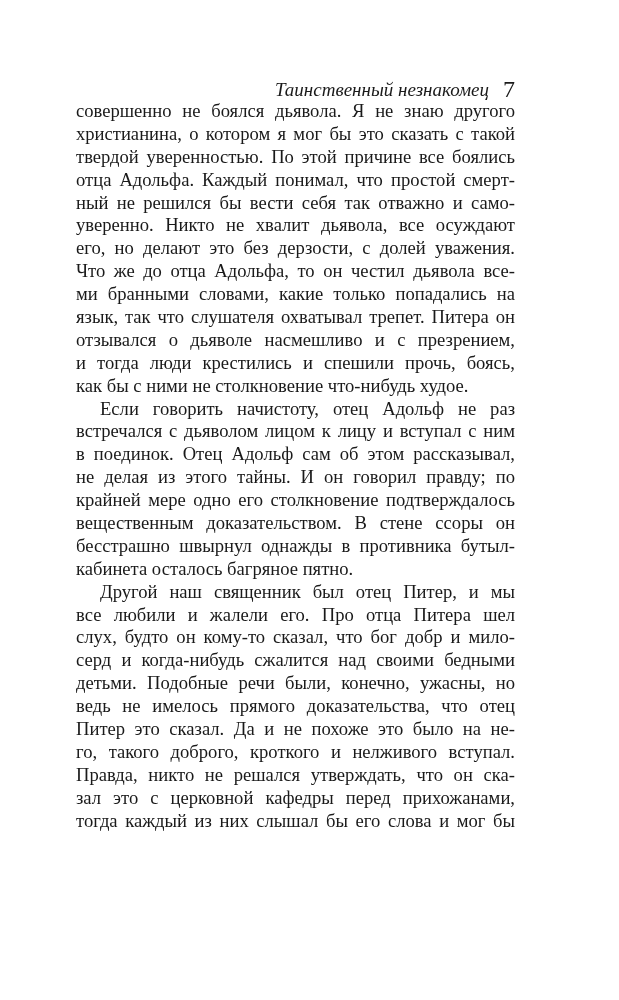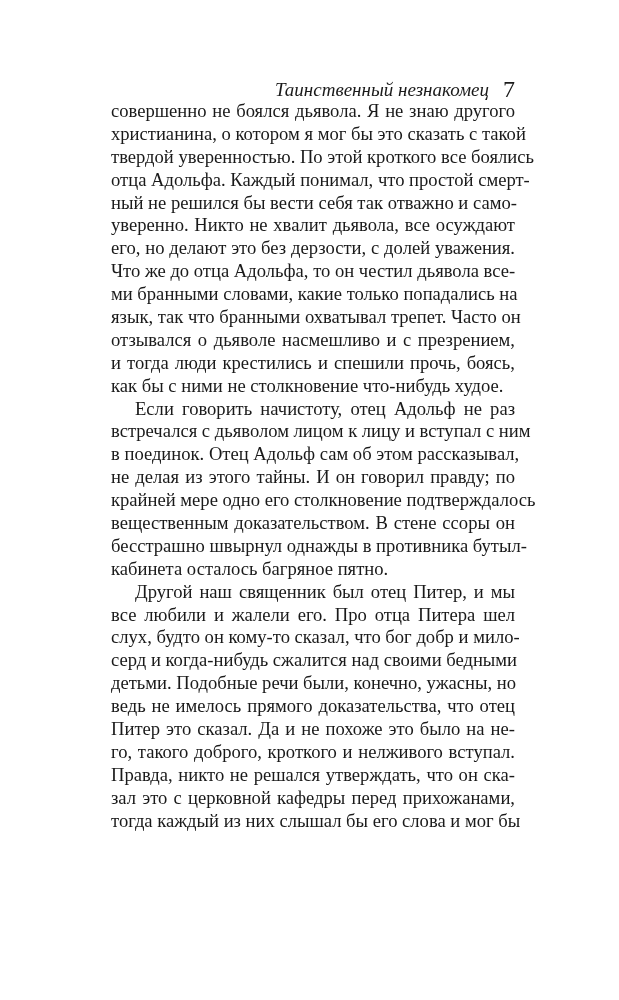--- a/index.html
+++ b/index.html
@@ -48,49 +48,48 @@
       font-size: 18.6px;
       line-height: 22.9px;
     }
     .line {
       display: block;
       white-space: nowrap;
       text-align: justify;
       text-align-last: justify;
       height: 22.9px;
       overflow: visible;
-      margin-left: 35px;
     }
     .line.last {
       text-align-last: left;
     }
     .line.indent {
       padding-left: 24px;
     }
   </style>
 </head>
 <body>
 
 <div class="page">
   <div class="running-head">
     <span class="title">Таинственный незнакомец</span><span class="folio">7</span>
   </div>
 
   <div class="body-text" id="body-text">
       <div class="paragraph">
         <span class="line">совершенно не боялся дьявола. Я не знаю другого</span>
         <span class="line">христианина, о котором я мог бы это сказать с такой</span>
-        <span class="line">твердой уверенностью. По этой кроткого все боялись</span>
+        <span class="line">твердой уверенностью. По этой причине все боялись</span>
         <span class="line">отца Адольфа. Каждый понимал, что простой смерт-</span>
         <span class="line">ный не решился бы вести себя так отважно и само-</span>
         <span class="line">уверенно. Никто не хвалит дьявола, все осуждают</span>
         <span class="line">его, но делают это без дерзости, с долей уважения.</span>
         <span class="line">Что же до отца Адольфа, то он честил дьявола все-</span>
         <span class="line">ми бранными словами, какие только попадались на</span>
-        <span class="line">язык, так что бранными охватывал трепет. Часто он</span>
+        <span class="line">язык, так что слушателя охватывал трепет. Питера он</span>
         <span class="line">отзывался о дьяволе насмешливо и с презрением,</span>
         <span class="line">и тогда люди крестились и спешили прочь, боясь,</span>
         <span class="line last">как бы с ними не столкновение что-нибудь худое.</span>
       </div>
       <div class="paragraph">
         <span class="line indent">Если говорить начистоту, отец Адольф не раз</span>
         <span class="line">встречался с дьяволом лицом к лицу и вступал с ним</span>
         <span class="line">в поединок. Отец Адольф сам об этом рассказывал,</span>
         <span class="line">не делая из этого тайны. И он говорил правду; по</span>
         <span class="line">крайней мере одно его столкновение подтверждалось</span>

